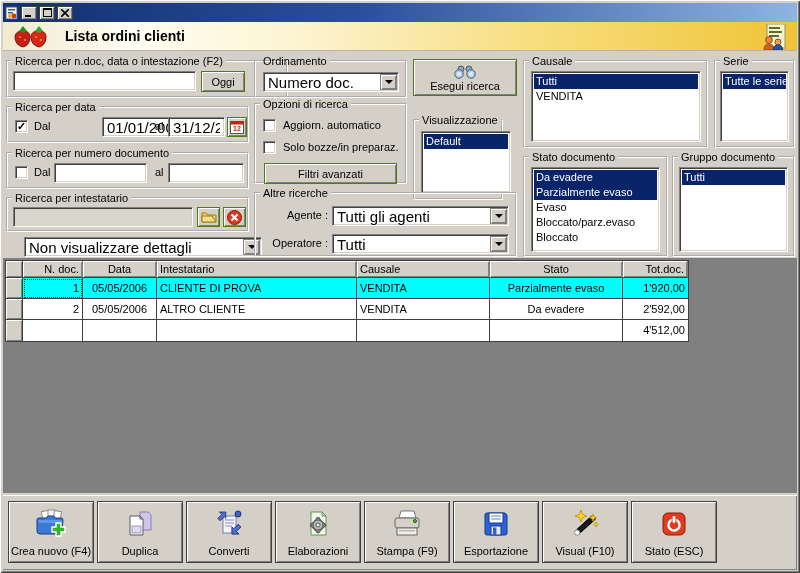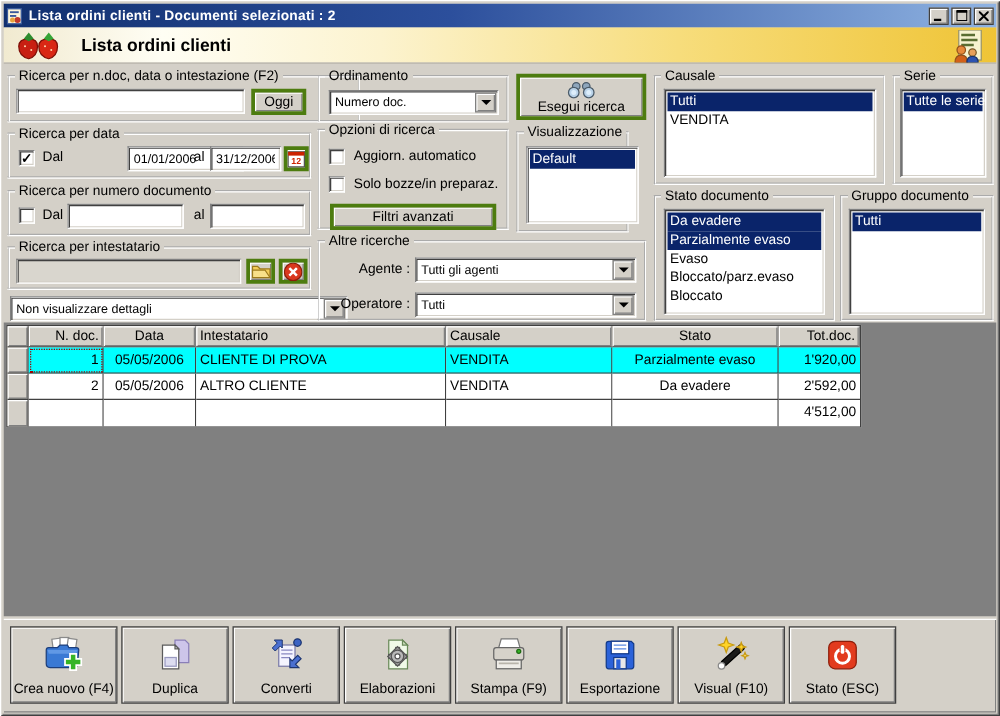--- a/index.html
+++ b/index.html
@@ -42,28 +42,28 @@
   fieldset {
     position:absolute; margin:0; padding:0;
     border:2px groove #fff;
   }
   legend { font-size:11px; margin-left:4px; padding:0 3px; }
   
   .field, .combo-display {
     position:absolute; height:20px; background:#fff;
     border:1px solid; border-color:#808080 #fff #fff #808080;
     box-shadow: inset 1px 1px 0 #404040, inset -1px -1px 0 #D4D0C8;
-    font-family:"Liberation Sans",sans-serif; font-size:10px;
+    font-family:"Liberation Sans",sans-serif; font-size:15px;
     padding:2px 4px 0 4px; line-height:15px;
   }
   input.field { padding-top:0; }
   .field.disabled { background:#d9d6ce; }
   .btn {
     position:absolute; background:#D4D0C8;
-    border:3px solid #4d7c0f;
+    border:1px solid #4d7c0f;
     box-shadow: inset 1px 1px 0 #fff, inset -1px -1px 0 #808080;
     font-family:"Liberation Sans",sans-serif; font-size:11px;
     display:flex; align-items:center; justify-content:center;
     cursor:default;
   }
   .combo { position:absolute; height:20px; }
   .combo .combo-display { left:0; top:0; right:0; height:20px; }
   .combo .combo-btn {
     position:absolute; right:2px; top:2px; width:17px; height:16px;
     background:#D4D0C8; border:1px solid #808080;
@@ -136,21 +136,20 @@
 <div id="window">
 
   <div id="titlebar">
     <svg width="14" height="14" viewBox="0 0 14 14">
       <rect x="1" y="1" width="11" height="12" fill="#fdf6da" stroke="#3a5a9c"></rect>
       <rect x="3" y="3" width="7" height="1.5" fill="#3a5a9c"></rect>
       <rect x="3" y="6" width="5" height="1.5" fill="#3a5a9c"></rect>
       <circle cx="9" cy="10" r="2.4" fill="#c0392b"></circle>
       <circle cx="5" cy="10" r="2" fill="#e8a33d"></circle>
     </svg>
-    <span class="tb-title">Lista ordini clienti - Documenti selezionati : 2</span>
     <div class="winbtn">
       <svg width="8" height="8" viewBox="0 0 8 8">
           <rect x="0" y="6" width="6" height="2" fill="#000"></rect>
         </svg>
     </div>
     <div class="winbtn">
       <svg width="9" height="9" viewBox="0 0 9 9">
           <rect x="0.5" y="1.5" width="8" height="7" fill="none" stroke="#000"></rect>
           <rect x="0" y="0" width="9" height="2" fill="#000"></rect>
         </svg>
@@ -227,21 +226,21 @@
       </svg>
     </div>
     <div class="btn" style="left:215px; top:3px; width:23px; height:20px;">
       <svg width="15" height="15" viewBox="0 0 15 15">
         <circle cx="7.5" cy="7.5" r="7" fill="#d9381e" stroke="#8c1d0a"></circle>
         <path d="M4.5 4.5 L10.5 10.5 M10.5 4.5 L4.5 10.5" stroke="#fff" stroke-width="2"></path>
       </svg>
     </div>
   </fieldset>
 
-  <div class="combo" style="left:8px; top:237px; width:270px;">
+  <div class="combo" style="left:24px; top:237px; width:238px;">
     <div class="combo-display">Non visualizzare dettagli</div>
     <div class="combo-btn">
         <div class="arrow-down"></div>
       </div>
   </div>
 
   <fieldset style="left:254px; top:55px; width:153px; height:43px;">
     <legend>Ordinamento</legend>
     <div class="combo" style="left:7px; top:5px; width:136px;">
       <div class="combo-display">Numero doc.</div>
@@ -265,21 +264,21 @@
 
   <fieldset style="left:254px; top:98px; width:153px; height:86px;">
     <legend>Opzioni di ricerca</legend>
     <div class="checkbox" style="left:7px; top:9px;"></div>
     <span class="lbl" style="left:27px; top:9px;">Aggiorn. automatico</span>
     <div class="checkbox" style="left:7px; top:31px;"></div>
     <span class="lbl" style="left:27px; top:31px;">Solo bozze/in preparaz.</span>
     <div class="btn" style="left:8px; top:53px; width:133px; height:21px;">Filtri avanzati</div>
   </fieldset>
 
-  <fieldset style="left:413px; top:100px; width:84px; height:86px;">
+  <fieldset style="left:413px; top:114px; width:84px; height:86px;">
     <legend>Visualizzazione</legend>
     <div class="listbox" style="left:6px; top:5px; width:90px; height:62px;">
       <div class="lb-item selected">Default</div>
     </div>
   </fieldset>
 
   <fieldset style="left:254px; top:187px; width:263px; height:70px;">
     <legend>Altre ricerche</legend>
     <span class="lbl" style="left:20px; top:10px; width:52px; text-align:right;">Agente :</span>
     <div class="combo" style="left:76px; top:7px; width:177px;border-radius:8px;">

